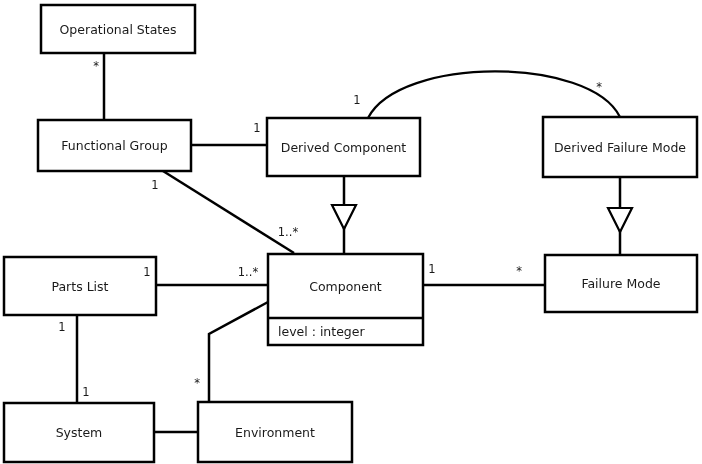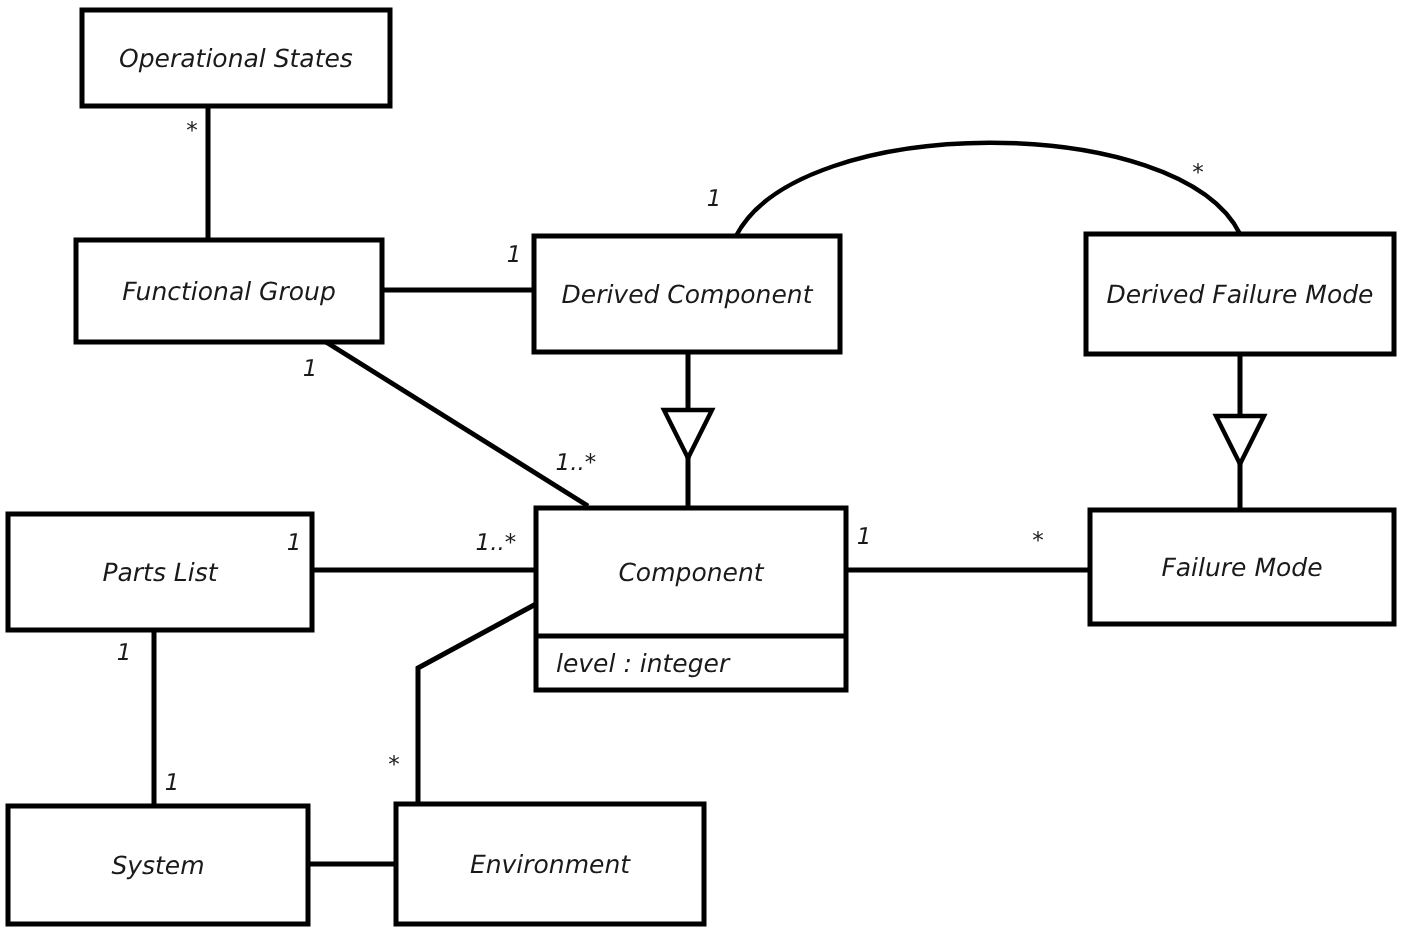--- a/index.html
+++ b/index.html
@@ -7,21 +7,20 @@
     padding: 0;
     background: #ffffff;
   }
   #diagram-root {
     position: relative;
     width: 702px;
     height: 464px;
     background: #ffffff;
     font-family: "DejaVu Sans", sans-serif;
     overflow: hidden;
-    font-style: italic;
   }
   svg#uml-canvas {
     position: absolute;
     top: 0;
     left: 0;
     width: 702px;
     height: 464px;
     display: block;
   }
   .cls-box {

